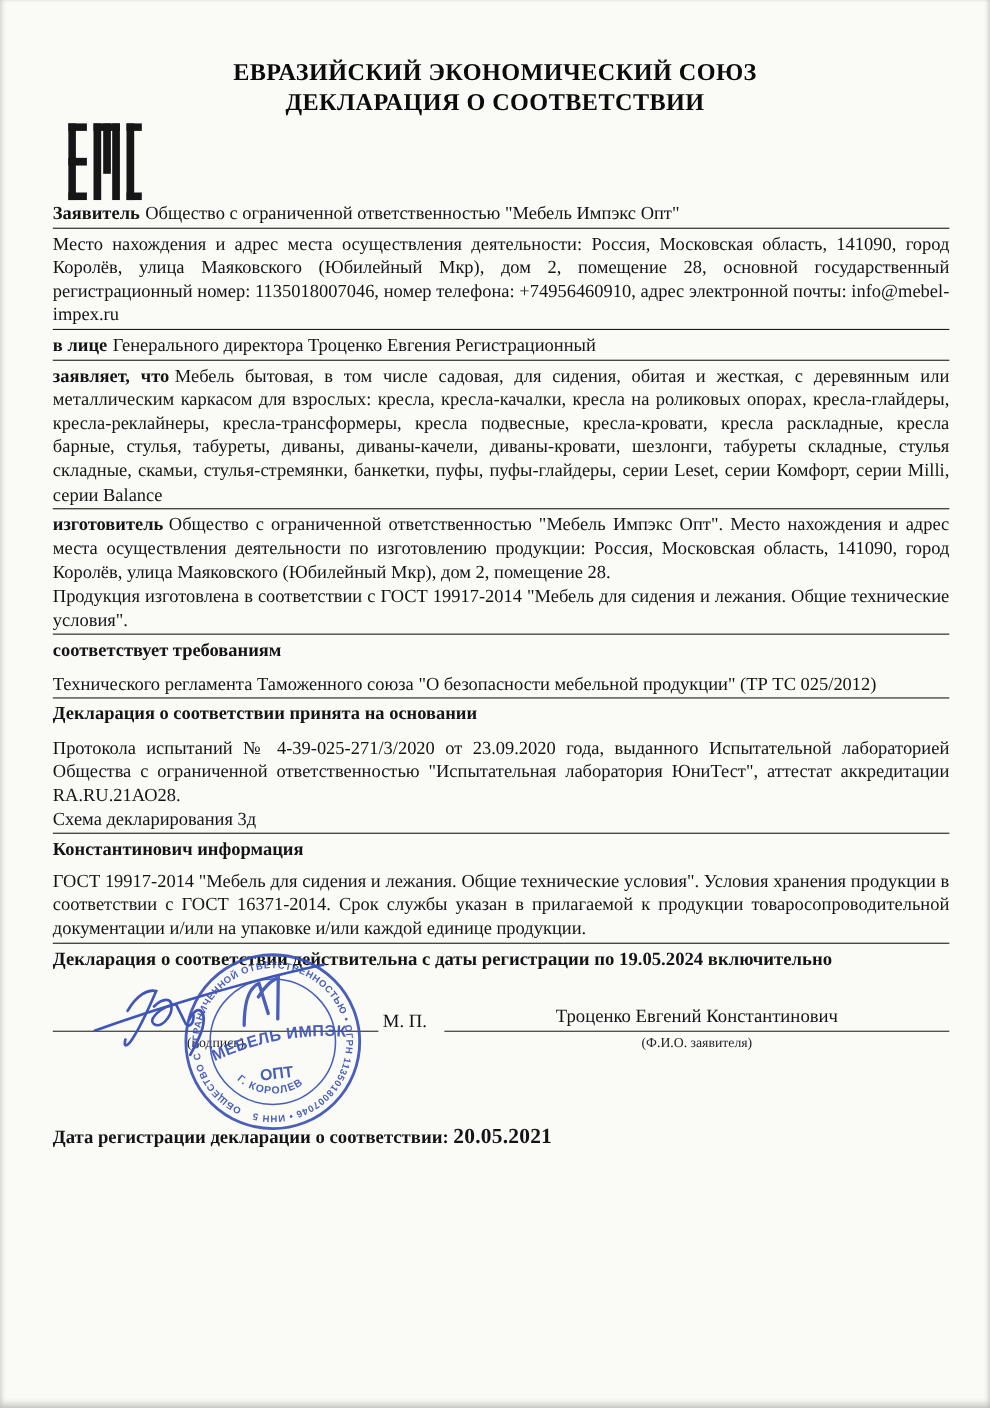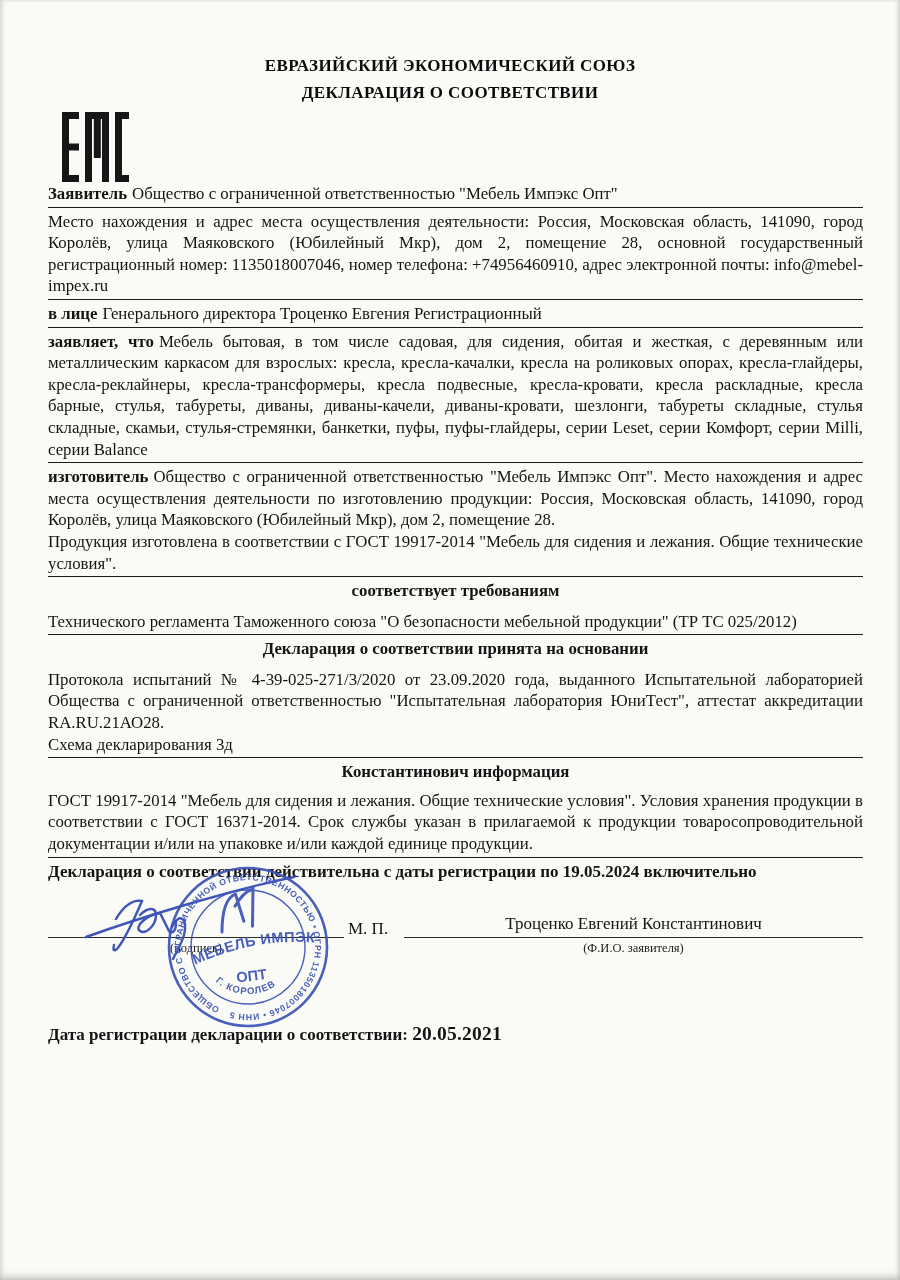--- a/index.html
+++ b/index.html
@@ -7,27 +7,27 @@
   .page {
     position:relative;
     width:900px; height:1280px;
     margin:0 auto;
     background:#fafaf7;
     color:#141414;
     font-family:"Liberation Serif","DejaVu Serif",serif;
     overflow:hidden;
     box-shadow:inset 0 -4px 6px rgba(120,120,115,.35), inset -2px 0 3px rgba(150,150,145,.18), inset 2px 0 3px rgba(150,150,145,.12);
   }
-  .titles { text-align:center; padding-top:52px; font-weight:bold; font-size:17px; letter-spacing:.4px; line-height:27px; color:#0b0b0b; }
+  .titles { text-align:center; padding-top:52px; font-weight:bold; font-size:22px; letter-spacing:.4px; line-height:27px; color:#0b0b0b; }
   .eac { position:absolute; left:62px; top:112px; }
   .content { position:absolute; left:48px; right:37px; top:183px; }
   .para { font-size:16.8px; line-height:21.6px; text-align:justify; }
   .para b { margin-right:5px; }
   .rule { border:none; border-top:1.7px solid #1c1c1c; margin:2px 0 3px 0; }
-  .heading { font-weight:bold; font-size:16.8px; line-height:21.6px; margin:3px 0 2px 0;text-align:center; }
+  .heading { font-weight:bold; font-size:16.8px; line-height:21.6px; margin:3px 0 2px 0; }
   .gap-after { margin-bottom:9px; }
   .bold-line { font-weight:bold; font-size:17px; line-height:22px; margin-top:3px; }
   .sig-area { position:relative; height:122px; margin-top:4px; }
   .sig-line-left { position:absolute; left:0; top:50px; width:296px; border-bottom:1.6px solid #2a2a2a; }
   .sig-caption { position:absolute; font-size:12.5px; color:#222; }
   .podpis { left:96px; top:54px;margin-left:26px; }
   .mp { position:absolute; left:300px; top:32px; font-size:17px; }
   .sig-line-right { position:absolute; left:356px; right:0; top:50px; border-bottom:1.6px solid #2a2a2a; }
   .fio-value { position:absolute; left:356px; right:0; top:27px; text-align:center; font-size:17px; }
   .fio-caption { left:356px; right:0; top:54px; text-align:center; }

